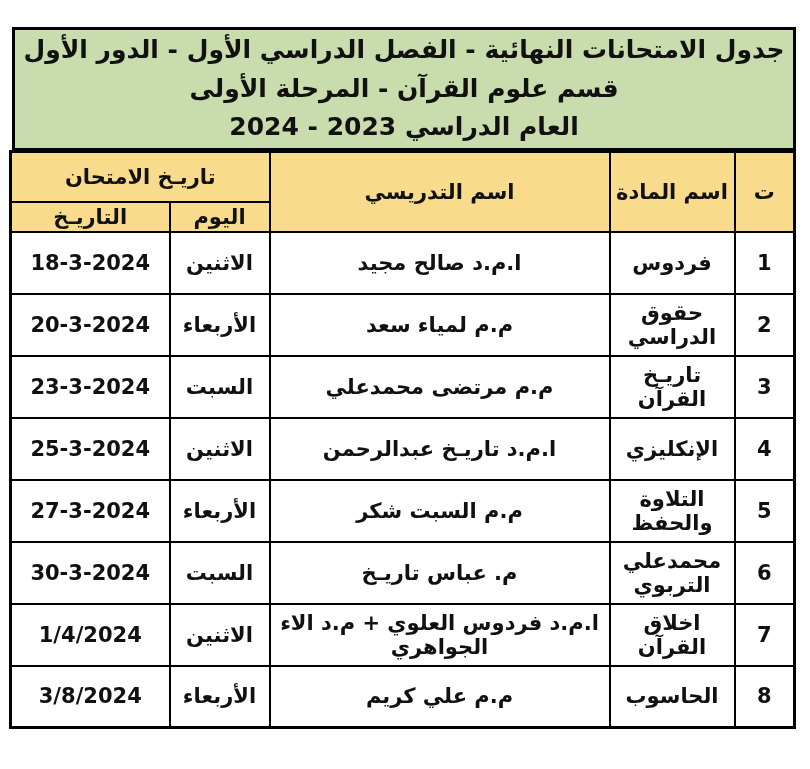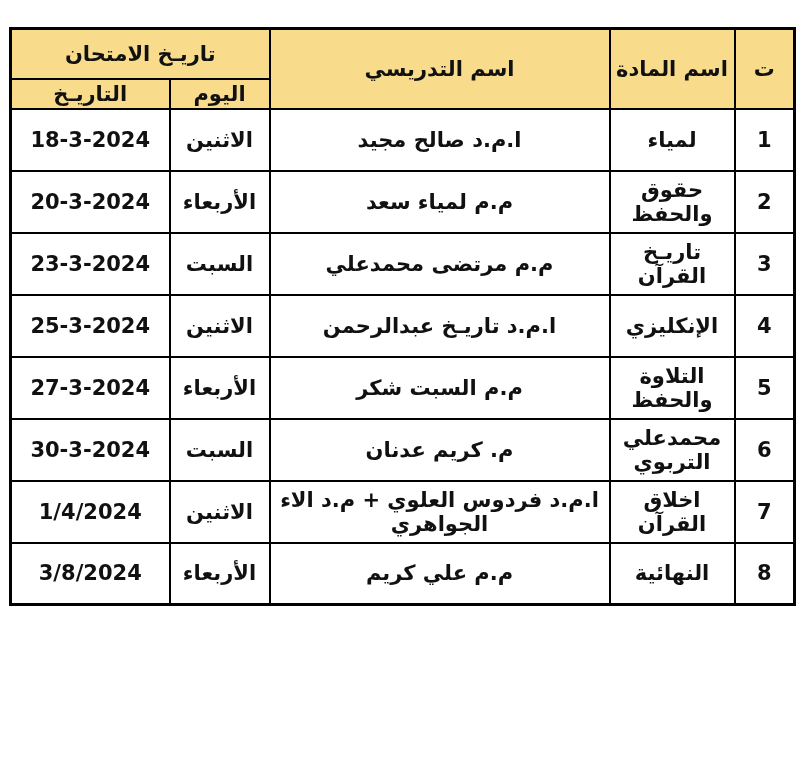--- a/index.html
+++ b/index.html
@@ -78,20 +78,25 @@
     font-weight: bold;
   }
   .cell-instructor-text { font-size: 20px; }
 </style>
 </head>
 <body>
 
 <div class="sheet">
   <div class="doc">
 
+    <div class="title-block">
+      <div>جدول الامتحانات النهائية - الفصل الدراسي الأول - الدور الأول</div>
+      <div>قسم علوم القرآن - المرحلة الأولى</div>
+      <div>العام الدراسي 2023 - 2024</div>
+    </div>
 
     <table class="schedule">
       <colgroup>
         <col class="c-no">
           <col class="c-subject">
           <col class="c-teacher">
           <col class="c-day">
           <col class="c-date">
       </colgroup>
       <thead>
@@ -102,28 +107,28 @@
           <th colspan="2">تاريـخ الامتحان</th>
         </tr>
         <tr class="h-sub">
           <th>اليوم</th>
           <th>التاريـخ</th>
         </tr>
       </thead>
       <tbody>
         <tr>
           <td>1</td>
-          <td>لمياء</td>
+          <td>فردوس</td>
           <td class="cell-instructor-text">ا.م.د صالح مجيد</td>
           <td>الاثنين</td>
           <td><span class="ltr-num">18-3-2024</span></td>
         </tr>
         <tr>
           <td>2</td>
-          <td>حقوق والحفظ</td>
+          <td>حقوق الدراسي</td>
           <td class="cell-instructor-text">م.م لمياء سعد</td>
           <td>الأربعاء</td>
           <td><span class="ltr-num">20-3-2024</span></td>
         </tr>
         <tr>
           <td>3</td>
           <td>تاريـخ القرآن</td>
           <td class="cell-instructor-text">م.م مرتضى محمدعلي</td>
           <td>السبت</td>
           <td><span class="ltr-num">23-3-2024</span></td>
@@ -138,34 +143,34 @@
         <tr>
           <td>5</td>
           <td>التلاوة والحفظ</td>
           <td class="cell-instructor-text">م.م السبت شكر</td>
           <td>الأربعاء</td>
           <td><span class="ltr-num">27-3-2024</span></td>
         </tr>
         <tr>
           <td>6</td>
           <td>محمدعلي التربوي</td>
-          <td class="cell-instructor-text">م. كريم عدنان</td>
+          <td class="cell-instructor-text">م. عباس تاريـخ</td>
           <td>السبت</td>
           <td><span class="ltr-num">30-3-2024</span></td>
         </tr>
         <tr>
           <td>7</td>
           <td>اخلاق القرآن</td>
           <td class="cell-instructor-text">ا.م.د فردوس العلوي + م.د الاء الجواهري</td>
           <td>الاثنين</td>
           <td><span class="ltr-num">1/4/2024</span></td>
         </tr>
         <tr>
           <td>8</td>
-          <td>النهائية</td>
+          <td>الحاسوب</td>
           <td class="cell-instructor-text">م.م علي كريم</td>
           <td>الأربعاء</td>
           <td><span class="ltr-num">3/8/2024</span></td>
         </tr>
       </tbody>
     </table>
 
   </div>
 </div>
 

